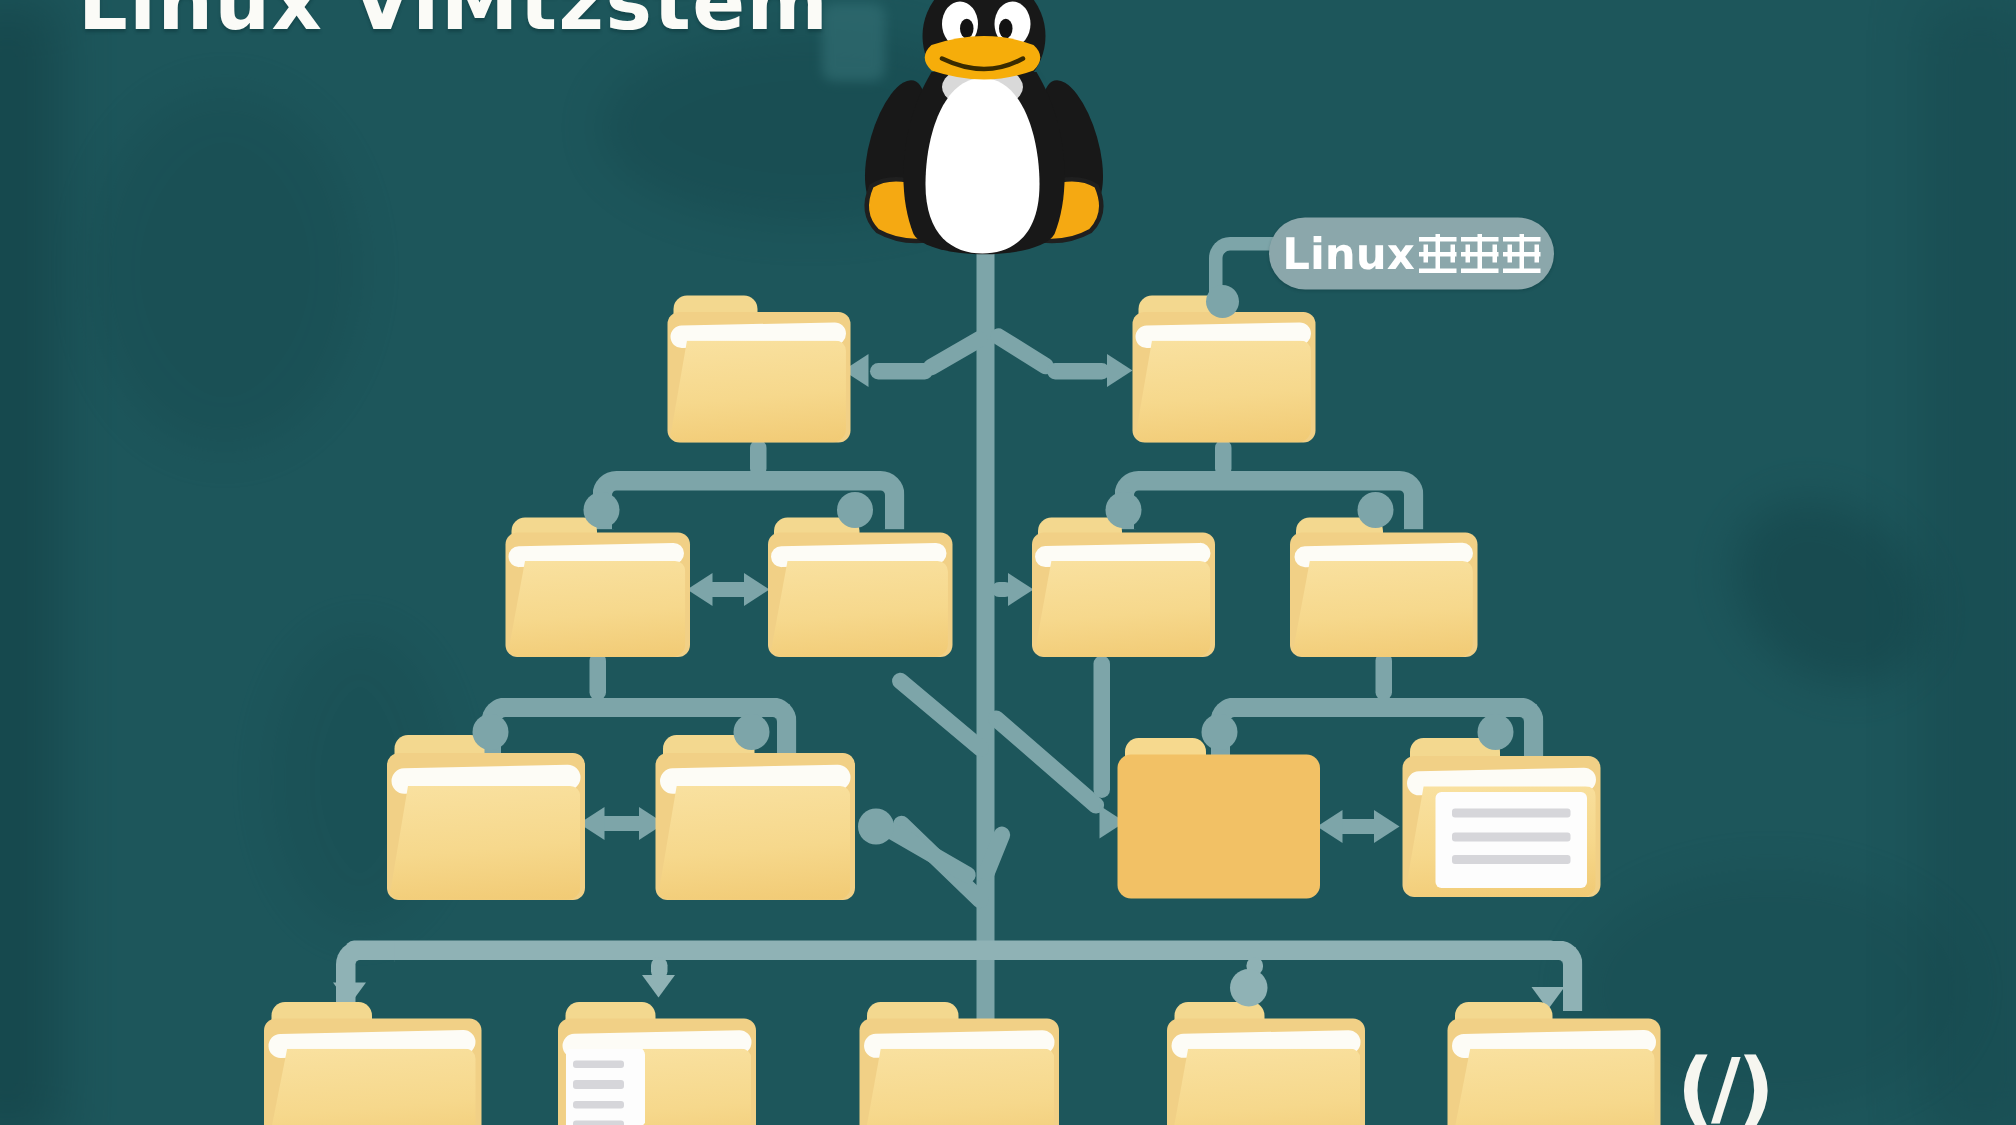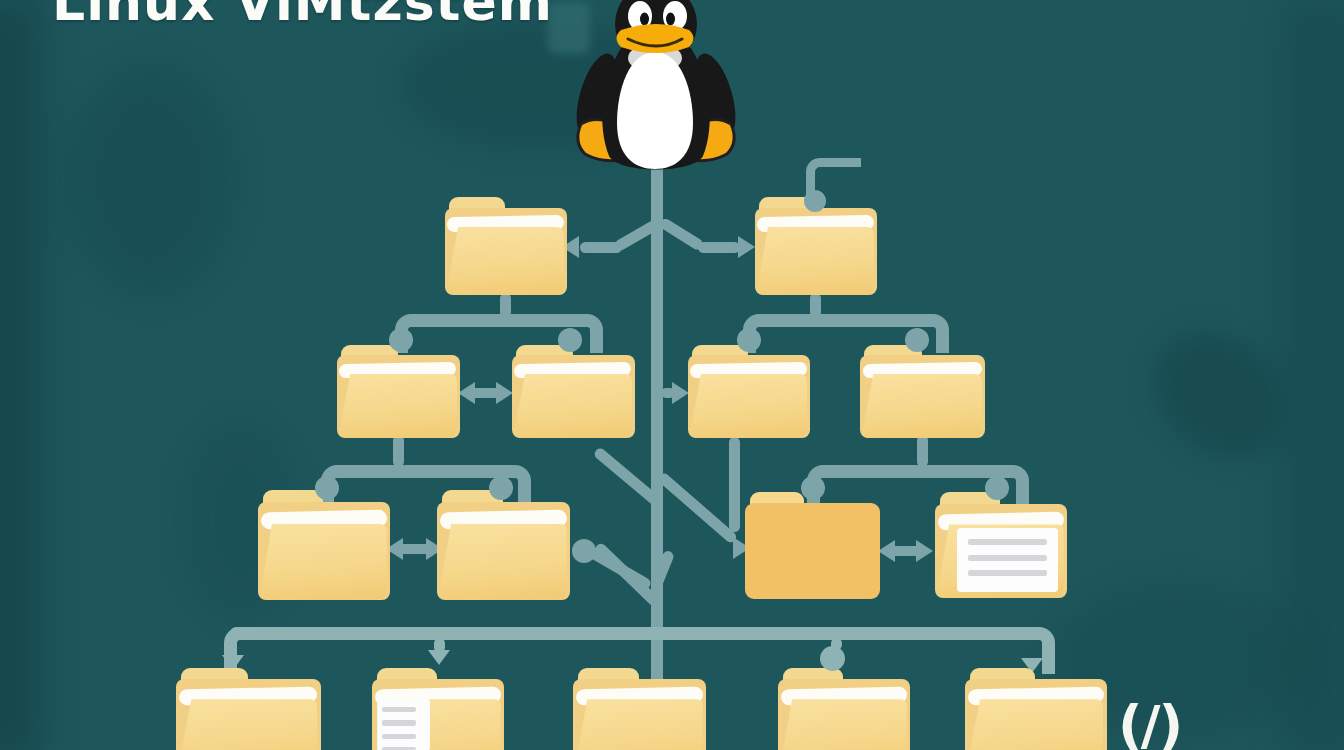--- a/index.html
+++ b/index.html
@@ -262,16 +262,22 @@
     <ellipse cx="104" cy="20" rx="12" ry="15" fill="#ffffff"></ellipse>
     <ellipse cx="73.5" cy="23" rx="4.5" ry="6.5" fill="#121212"></ellipse>
     <ellipse cx="99.5" cy="23" rx="4.5" ry="6.5" fill="#121212"></ellipse>
 
     <path d="M50,34 Q86,22 118,34 Q127,42 118,51 Q86,63 50,51 Q41,42 50,34 Z" fill="#f6ad0a"></path>
     <path d="M57,43 Q86,57 111,43" fill="none" stroke="#3a2b00" stroke-width="3" stroke-linecap="round"></path>
   </svg>
 
   <div id="title">Linux ViMtzstem</div>
 
+  <div id="label-pill">
+    <span>Linux</span>
+      <span class="hanzi"></span>
+      <span class="hanzi"></span>
+      <span class="hanzi"></span>
+  </div>
 
   <div id="root-caption">(/)</div>
 
 </div>
 
 </body></html>

